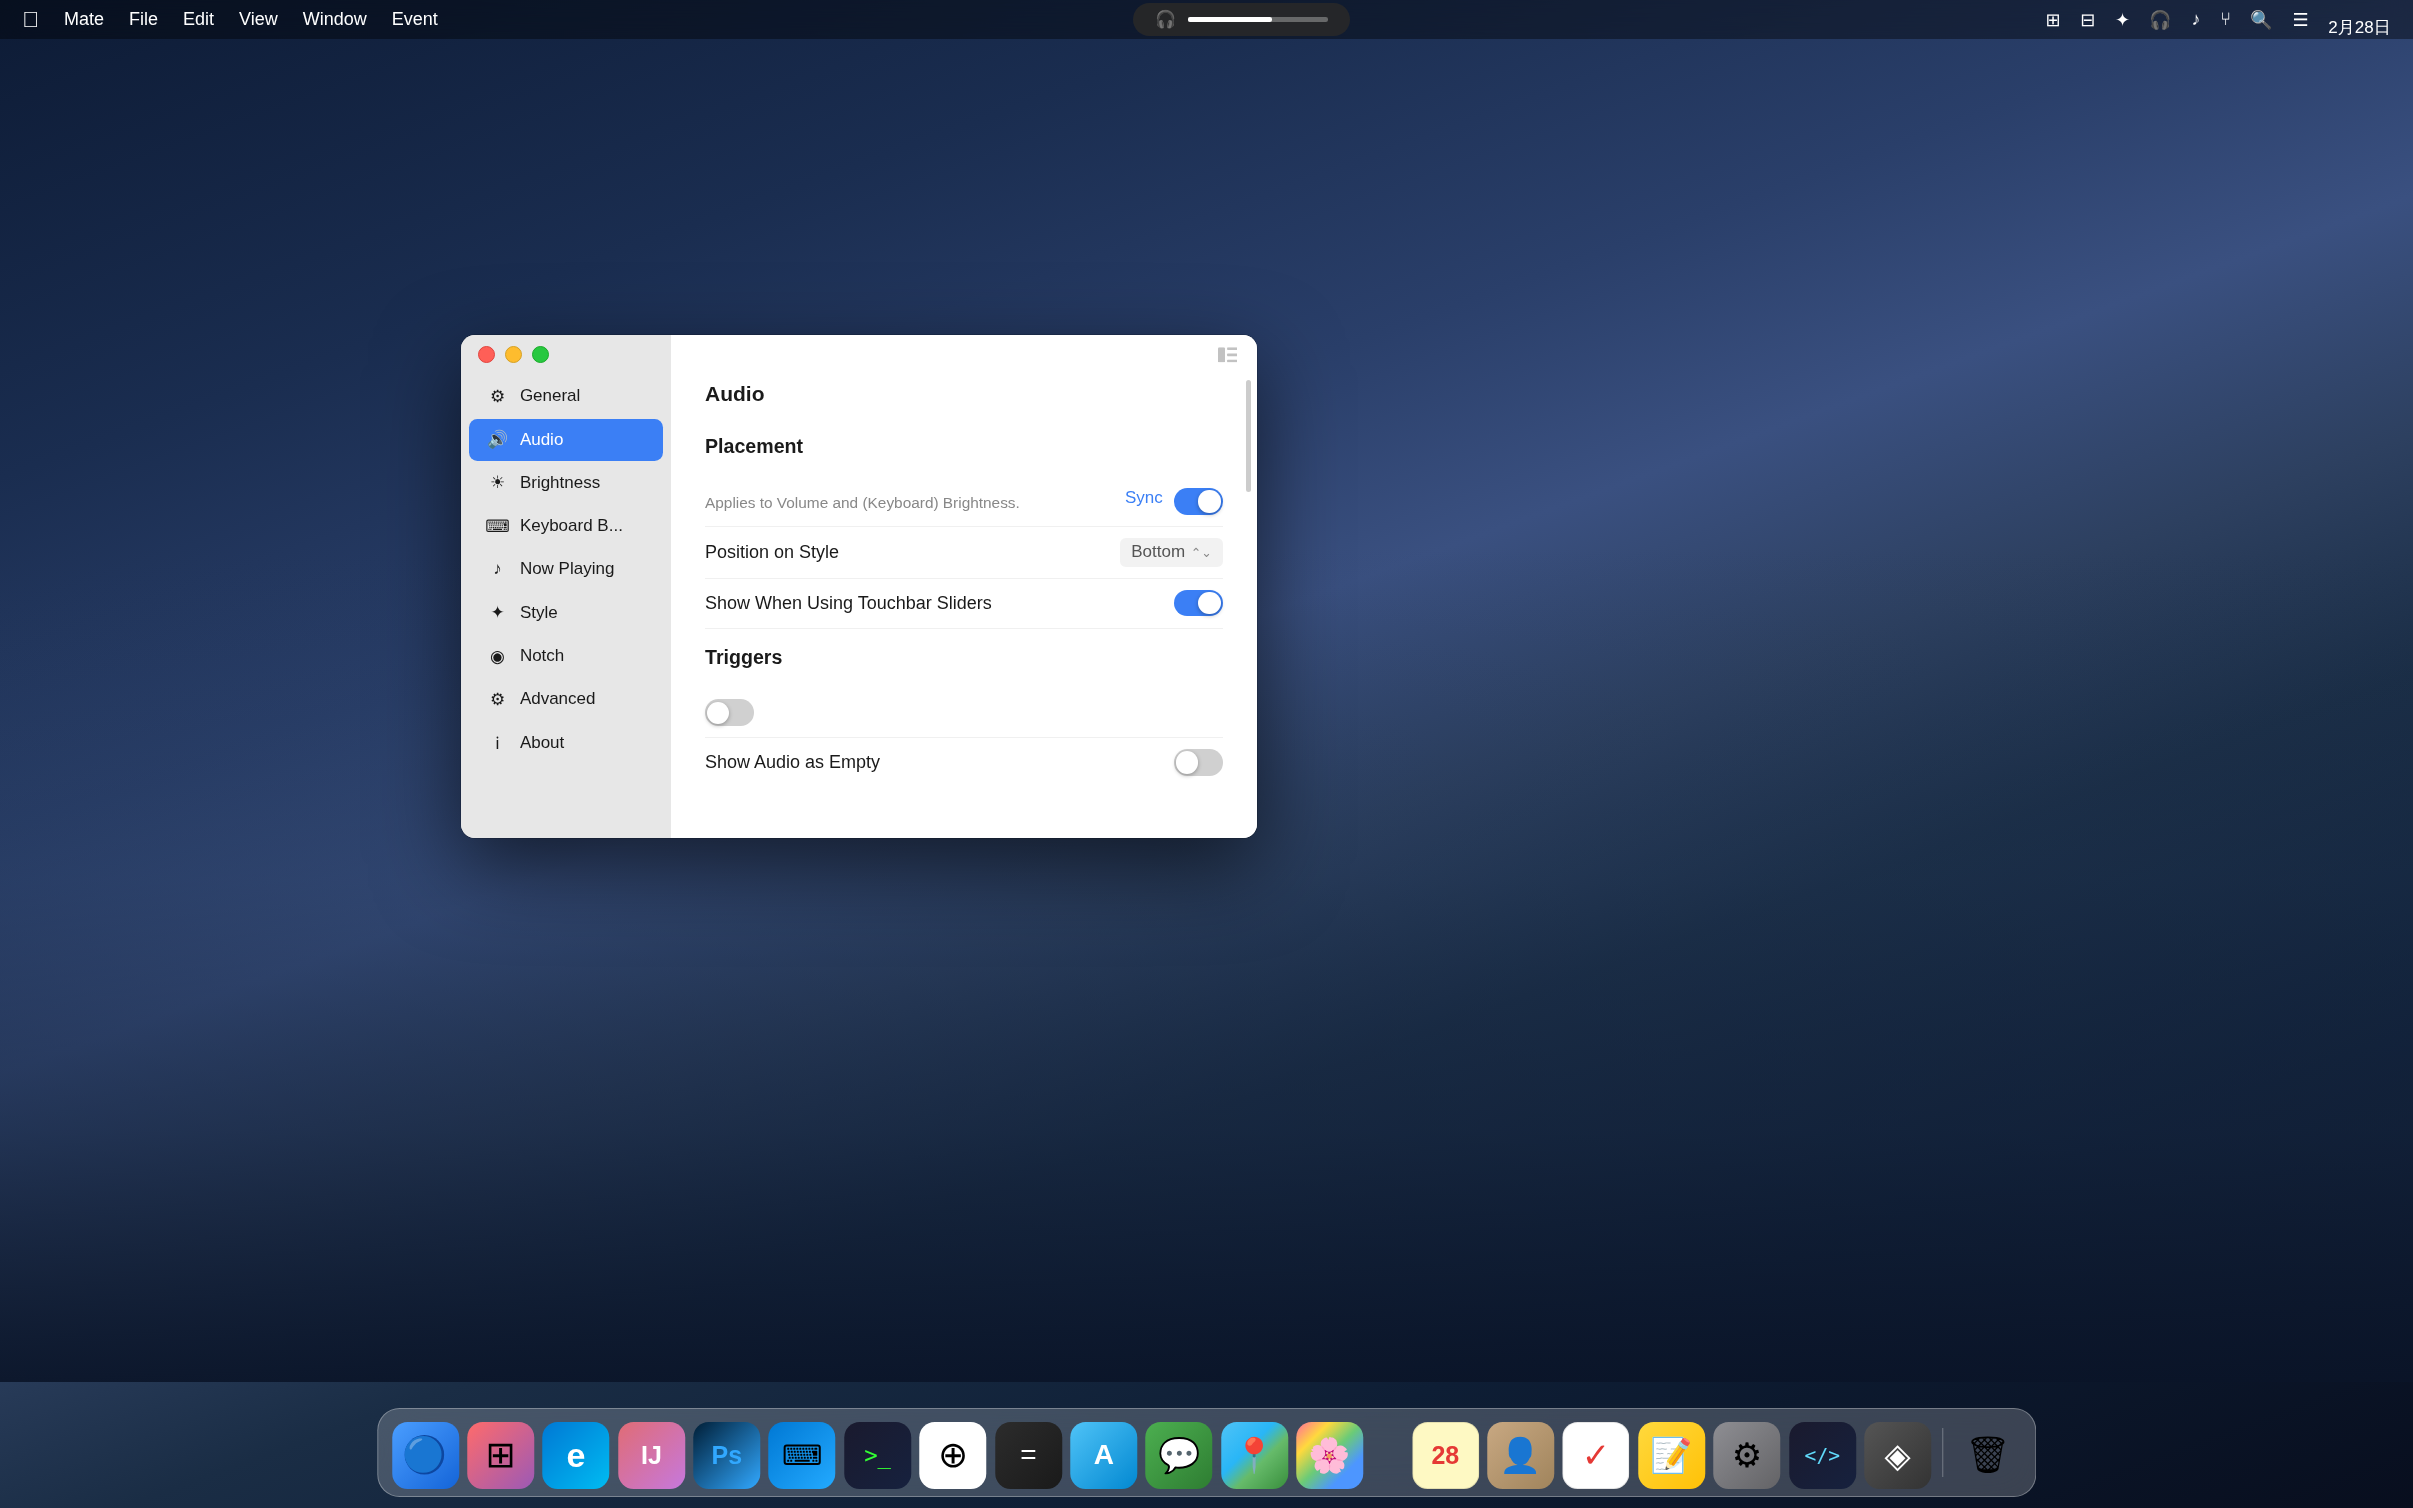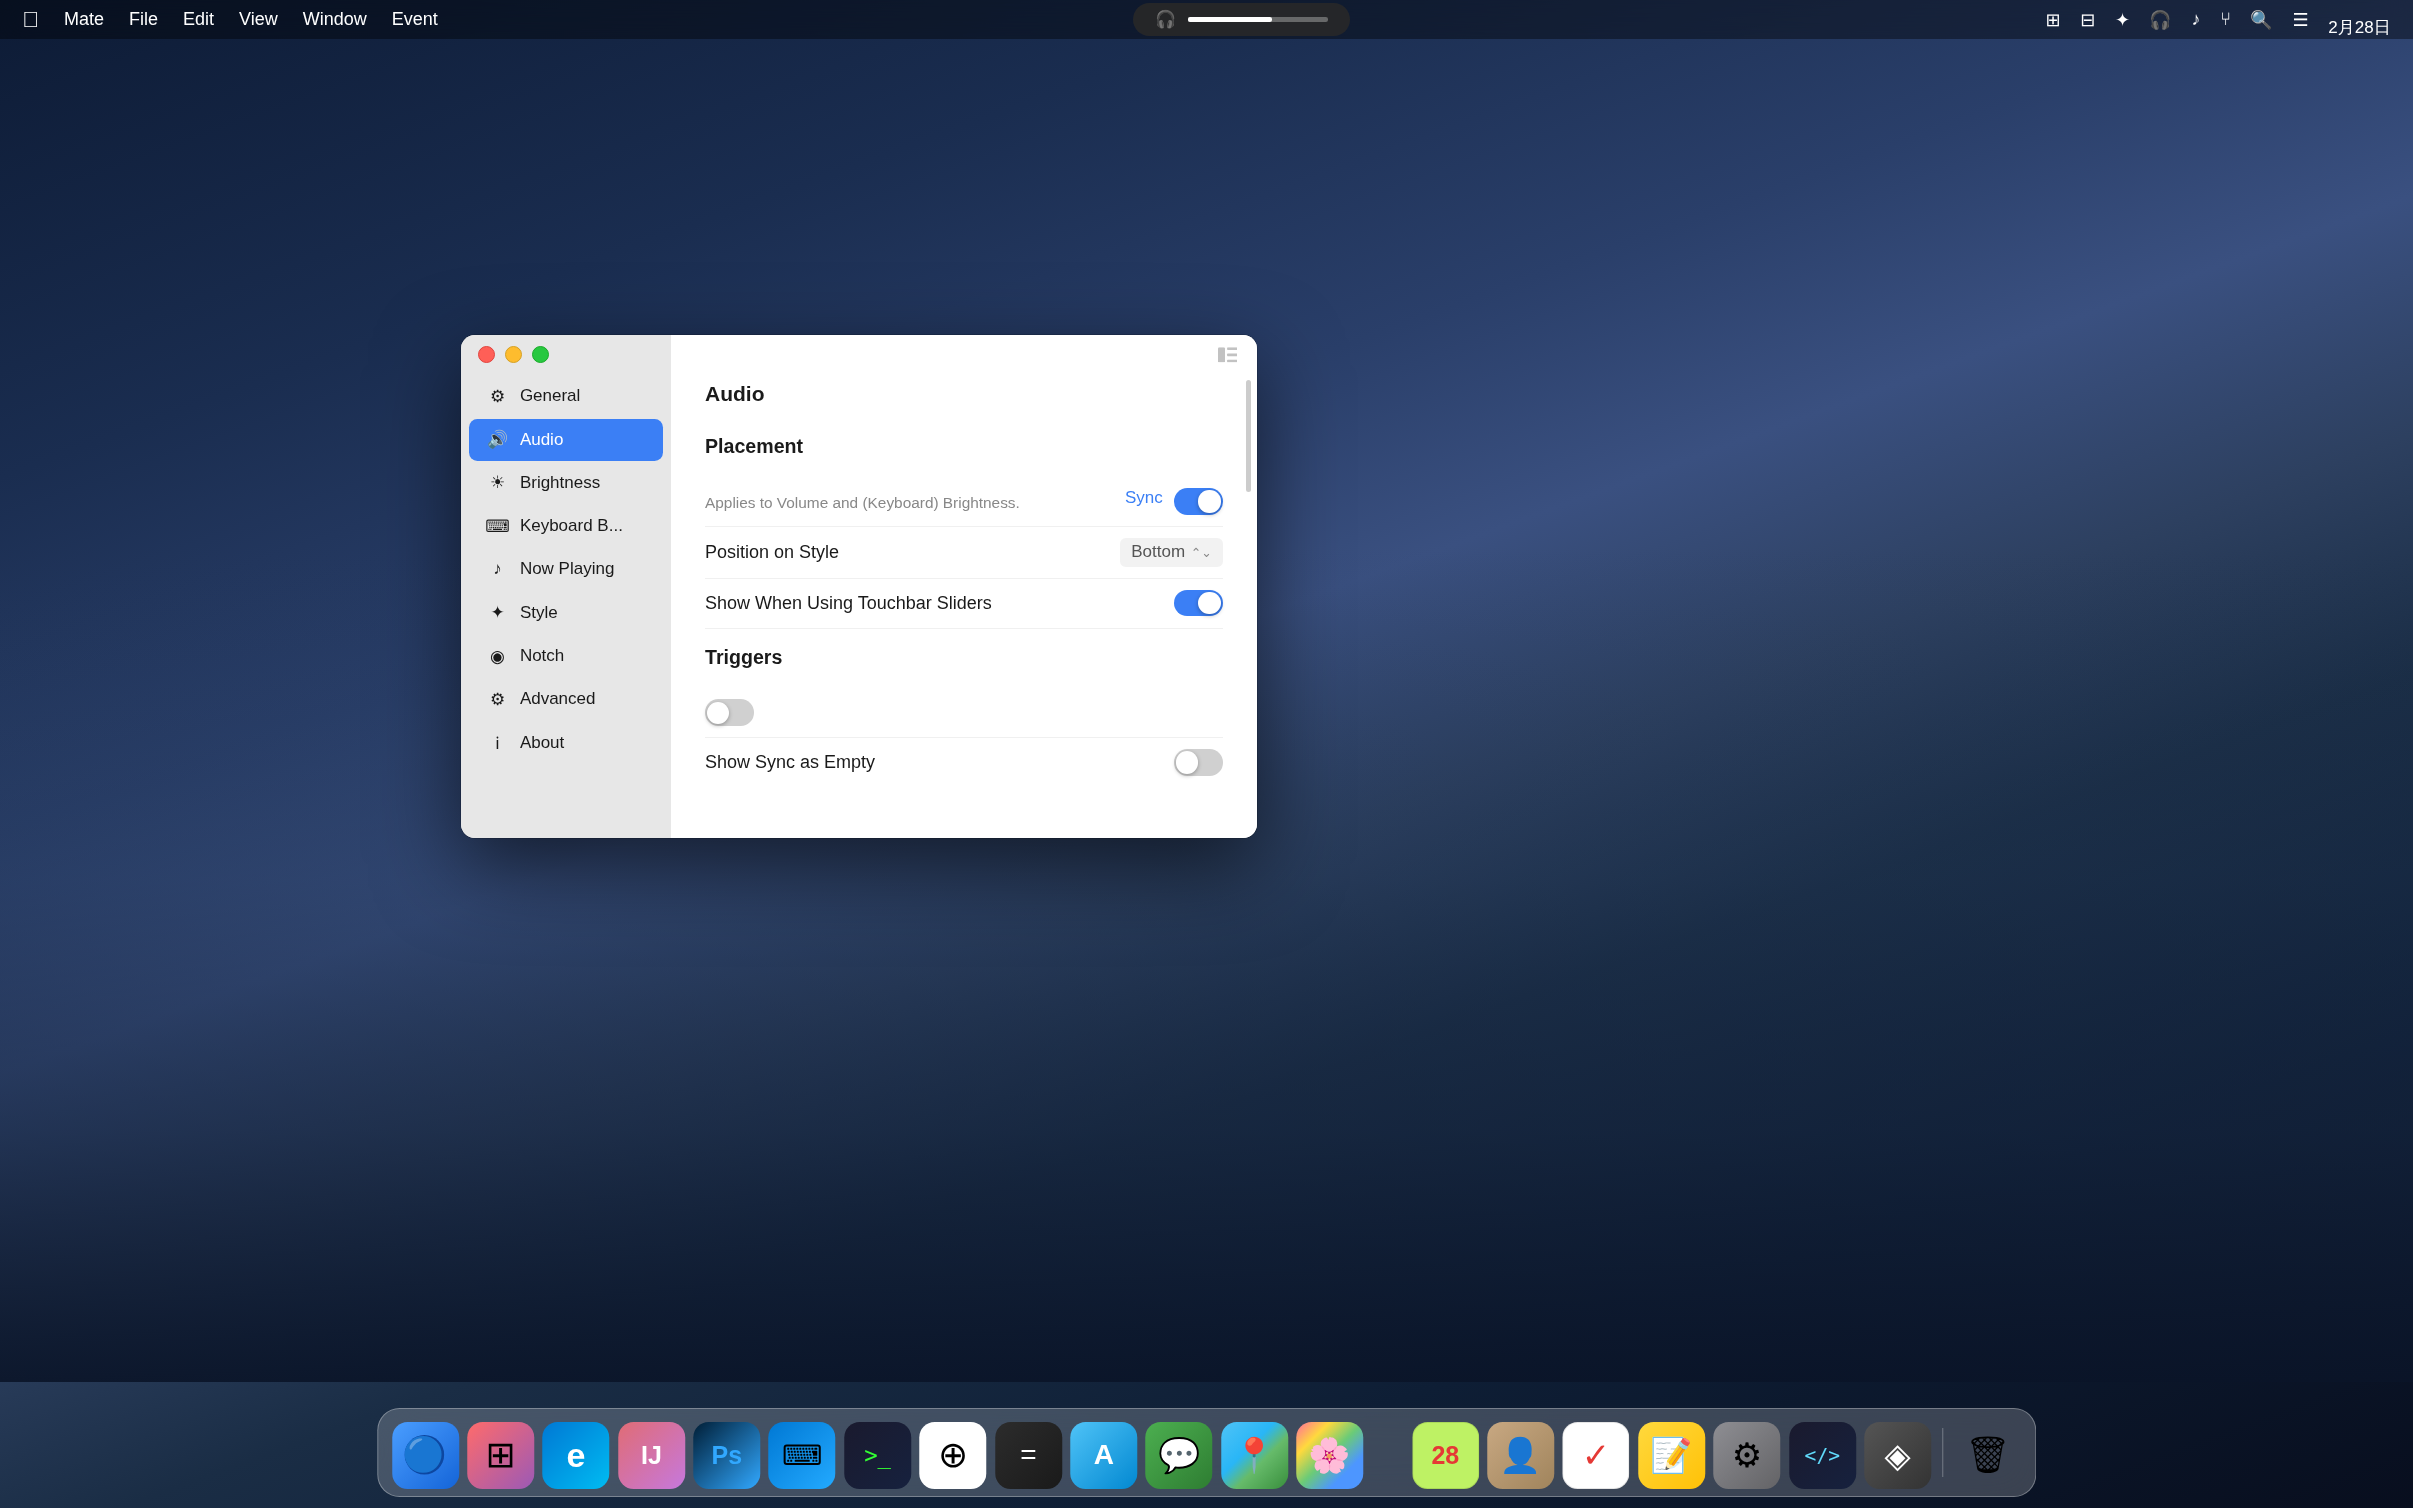--- a/index.html
+++ b/index.html
@@ -387,21 +387,21 @@
     .dock-item.intellij { background: linear-gradient(135deg, #e06c75 0%, #c678dd 100%); }
     .dock-item.photoshop { background: linear-gradient(135deg, #001e36 0%, #31a8ff 100%); }
     .dock-item.vscode { background: linear-gradient(135deg, #0078d4 0%, #23aaff 100%); }
     .dock-item.terminal { background: linear-gradient(135deg, #1a1a2e 0%, #16213e 100%); }
     .dock-item.chrome { background: white; }
     .dock-item.calculator { background: linear-gradient(135deg, #2c2c2c 0%, #1a1a1a 100%); }
     .dock-item.appstore { background: linear-gradient(135deg, #4fc3f7 0%, #0288d1 100%); }
     .dock-item.messages { background: linear-gradient(135deg, #4caf50 0%, #2e7d32 100%); }
     .dock-item.maps { background: linear-gradient(135deg, #4fc3f7 0%, #29b6f6 40%, #66bb6a 60%, #388e3c 100%); }
     .dock-item.photos { background: linear-gradient(135deg, #ff6b9d 0%, #ffd93d 25%, #6bcb77 50%, #4d96ff 75%); }
-    .dock-item.calendar { background: #bef264; border: 0.7px solid rgba(0,0,0,0.1); margin-left: 40px; }
+    .dock-item.calendar { background: #fef9c3; border: 0.7px solid rgba(0,0,0,0.1); margin-left: 40px; }
     .dock-item.contacts { background: linear-gradient(135deg, #c8a882 0%, #a0845c 100%); }
     .dock-item.reminders { background: white; border: 0.7px solid rgba(0,0,0,0.1); }
     .dock-item.notes { background: linear-gradient(135deg, #ffd93d 0%, #ffc107 100%); }
     .dock-item.sysprefs { background: linear-gradient(135deg, #8e8e93 0%, #636366 100%); }
     .dock-item.devtools { background: linear-gradient(135deg, #1a1a2e 0%, #16213e 100%); }
     .dock-item.unknown1 { background: linear-gradient(135deg, #555 0%, #333 100%); }
     .dock-item.trash { background: transparent; }
 
     .dock-separator {
       width: 0.7px;
@@ -556,21 +556,21 @@
 
     <div class="settings-row">
       <div class="settings-row-control">
         <div class="toggle off">
           <div class="toggle-knob"></div>
         </div>
       </div>
     </div>
 
     <div class="settings-row">
-      <span class="settings-row-label">Show Sync as Empty</span>
+      <span class="settings-row-label">Show Audio as Empty</span>
       <div class="settings-row-control">
         <div class="toggle off">
           <div class="toggle-knob"></div>
         </div>
       </div>
     </div>
 
   </div>
 
   <div class="scroll-indicator">

